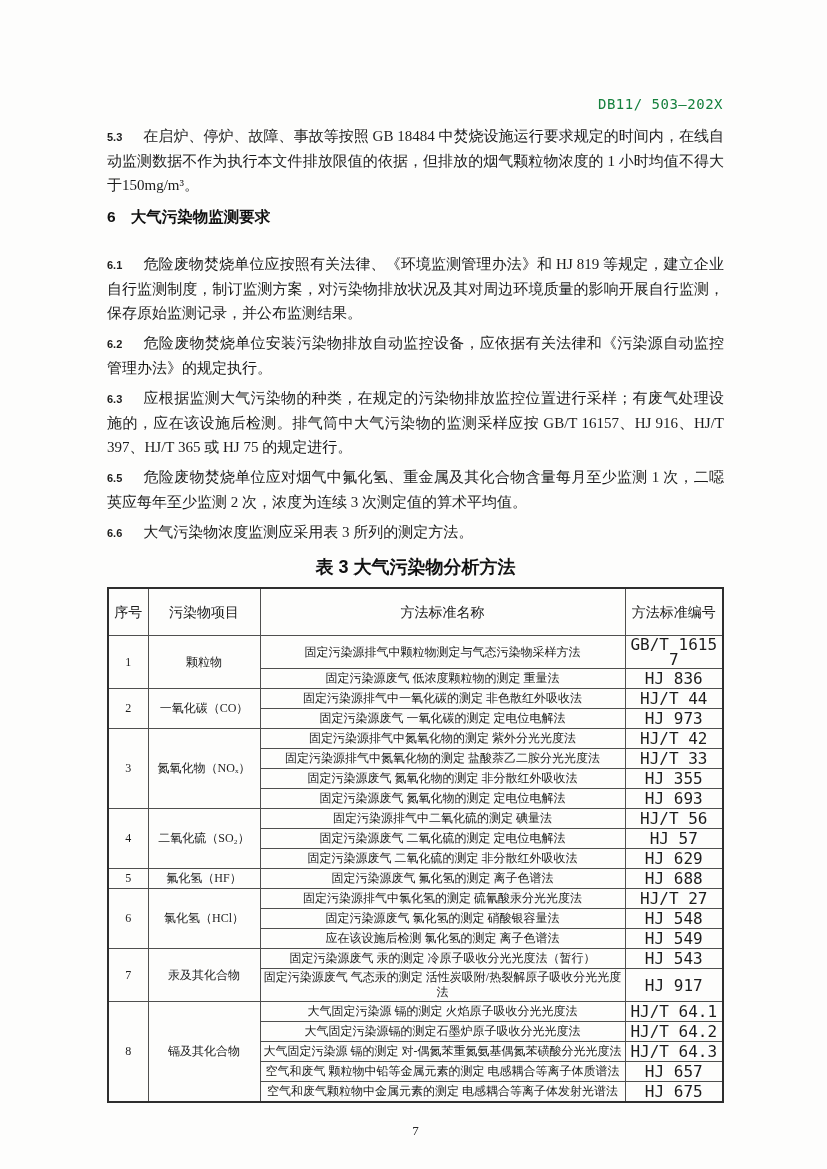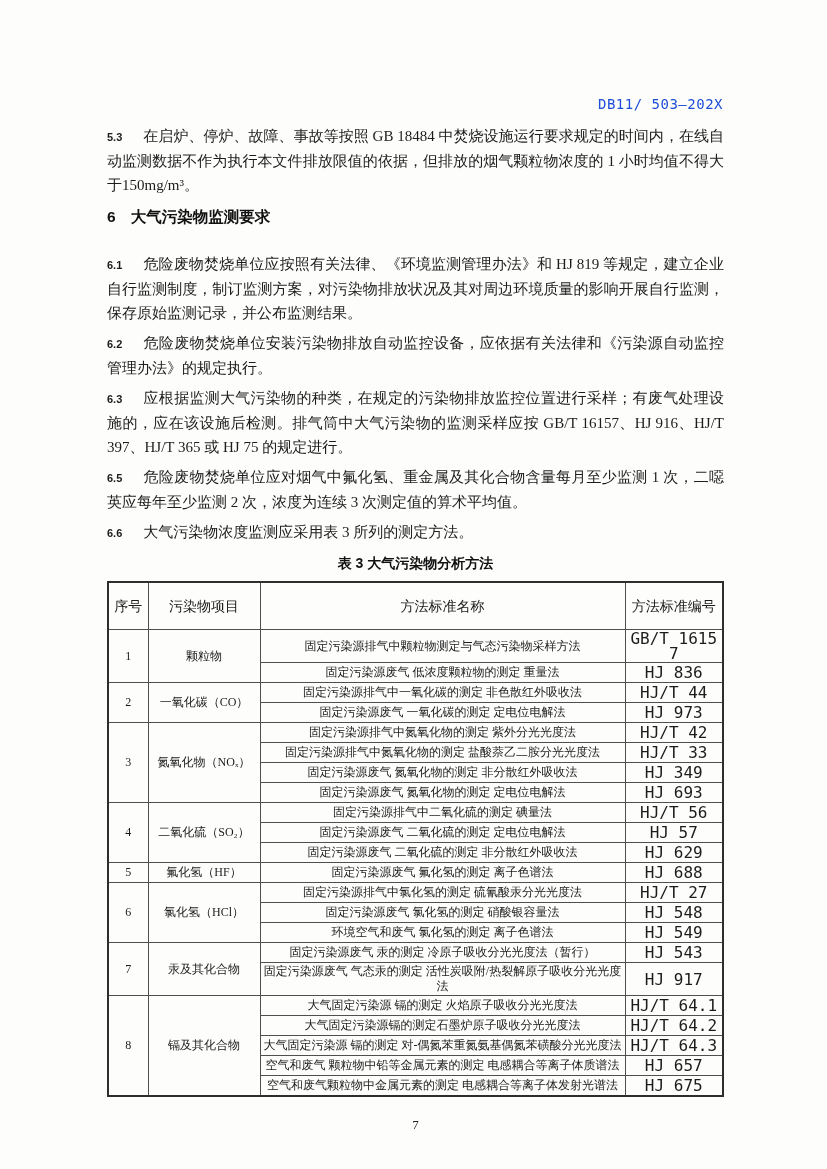--- a/index.html
+++ b/index.html
@@ -11,21 +11,21 @@
     font-family:"Liberation Serif","DejaVu Serif",serif;
     color:#1c1c1c;
     box-sizing:border-box;
     overflow:hidden;
   }
   .doc-number{
     position:absolute;
     top:96px;right:104px;
     font-family:"DejaVu Sans Mono",monospace;
     font-size:14px;
-    color:#1d4ed8;
+    color:#15803d;
     letter-spacing:.5px;
   }
   .content{
     position:absolute;
     left:107px;top:124px;
     width:617px;
   }
   p.clause{
     font-size:15px;
     line-height:24px;
@@ -44,21 +44,21 @@
     font-size:15.5px;
     font-weight:bold;
     margin:10px 0 24px 0;
     color:#111;
   }
   h2.section .snum{margin-right:15px;}
   .table-title{
     text-align:center;
     font-family:"Liberation Sans","DejaVu Sans",sans-serif;
     font-weight:bold;
-    font-size:14px;
+    font-size:18px;
     margin:10px 0 8px 0;
     color:#111;
   }
   table.methods{
     width:100%;
     border-collapse:collapse;
     table-layout:fixed;
     border:2px solid #2e2e2e;
     font-size:12px;
   }
@@ -159,21 +159,21 @@
           <td rowspan="4">氮氧化物（NOₓ）</td>
           <td class="mname">固定污染源排气中氮氧化物的测定 紫外分光光度法</td>
           <td class="mcode">HJ/T 42</td>
         </tr>
         <tr>
           <td class="mname">固定污染源排气中氮氧化物的测定 盐酸萘乙二胺分光光度法</td>
           <td class="mcode">HJ/T 33</td>
         </tr>
         <tr>
           <td class="mname">固定污染源废气 氮氧化物的测定 非分散红外吸收法</td>
-          <td class="mcode">HJ 349</td>
+          <td class="mcode">HJ 355</td>
         </tr>
         <tr>
           <td class="mname">固定污染源废气 氮氧化物的测定 定电位电解法</td>
           <td class="mcode">HJ 693</td>
         </tr>
 
         <tr>
           <td rowspan="3">4</td>
           <td rowspan="3">二氧化硫（SO₂）</td>
           <td class="mname">固定污染源排气中二氧化硫的测定 碘量法</td>
@@ -199,21 +199,21 @@
           <td rowspan="3">6</td>
           <td rowspan="3">氯化氢（HCl）</td>
           <td class="mname">固定污染源排气中氯化氢的测定 硫氰酸汞分光光度法</td>
           <td class="mcode">HJ/T 27</td>
         </tr>
         <tr>
           <td class="mname">固定污染源废气 氯化氢的测定 硝酸银容量法</td>
           <td class="mcode">HJ 548</td>
         </tr>
         <tr>
-          <td class="mname">环境空气和废气 氯化氢的测定 离子色谱法</td>
+          <td class="mname">应在该设施后检测 氯化氢的测定 离子色谱法</td>
           <td class="mcode">HJ 549</td>
         </tr>
 
         <tr>
           <td rowspan="2">7</td>
           <td rowspan="2">汞及其化合物</td>
           <td class="mname">固定污染源废气 汞的测定 冷原子吸收分光光度法（暂行）</td>
           <td class="mcode">HJ 543</td>
         </tr>
         <tr>

